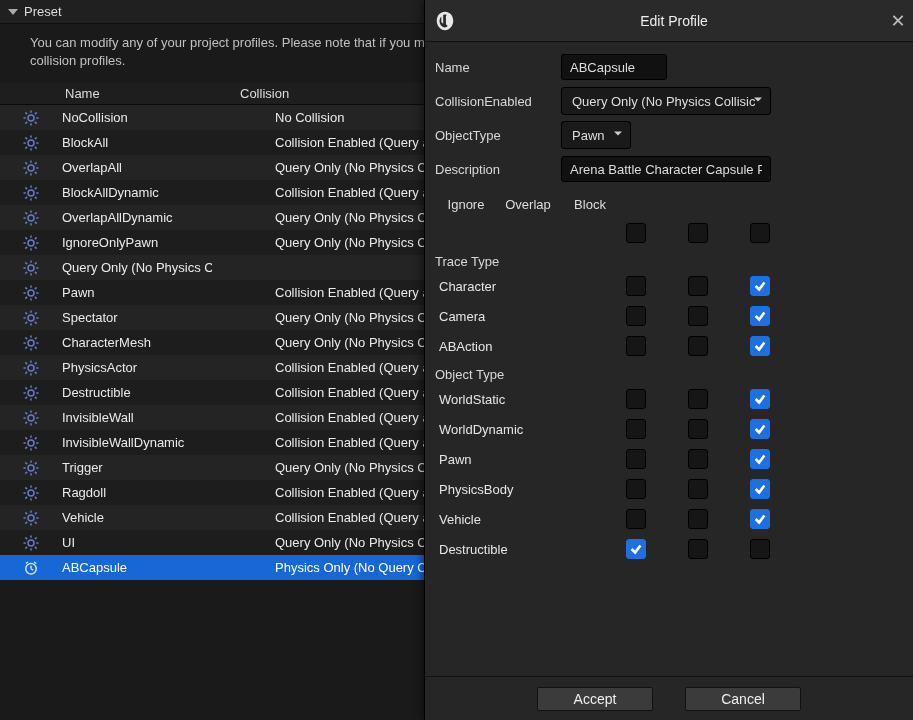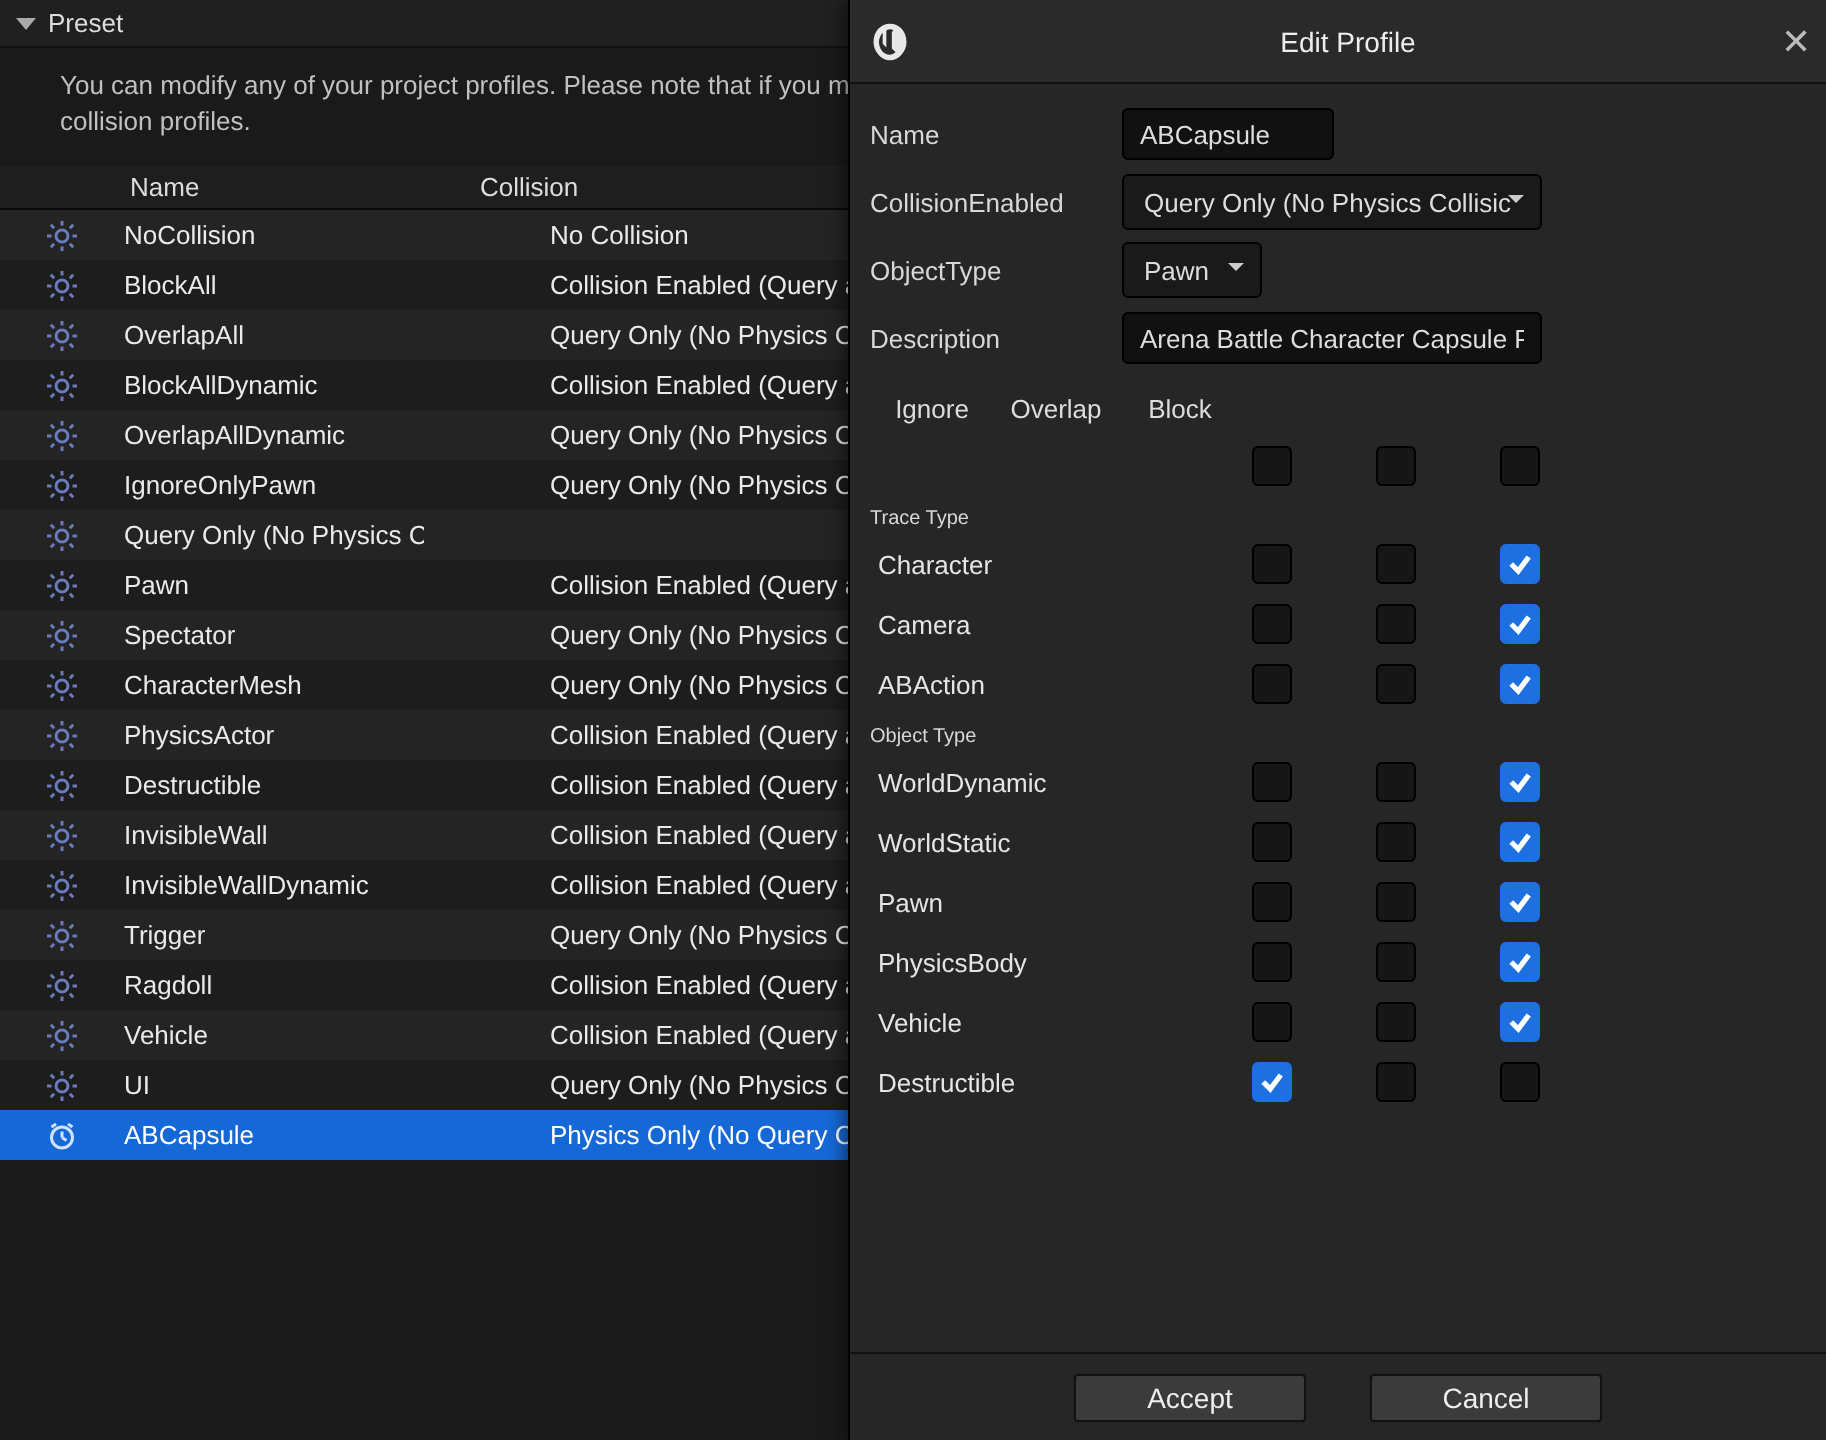--- a/index.html
+++ b/index.html
@@ -49,21 +49,21 @@
 .dropdown .chev svg{ width:12px;height:12px;fill:#ccc;}
 .dd-collision { width:210px; white-space:nowrap; overflow:hidden; }
 .dd-pawn { width:70px; }
 .cr-hdr { display:flex; align-items:center; margin-top:4px; height:28px; }
 .cr-hdr .cr-lab { width:170px; color:#d8d8d8; display:flex; align-items:center; gap:6px;}
 .cr-hdr .col { width:62px; text-align:center; color:#ddd; font-size:13px;}
 .tip-icon svg{width:16px;height:16px;}
 .cb-row { display:flex; align-items:center; height:30px;}
 .cb-row .lab { width:170px; color:#e5e5e5; font-size:13px; padding-left:4px;}
 .cb-row .col { width:62px; display:flex; justify-content:center; }
-.section-lbl { color:#d8d8d8; font-size:10px; padding:6px 0 2px 0;}
+.section-lbl { color:#d8d8d8; font-size:13px; padding:6px 0 2px 0;}
 .cb { width:20px; height:20px; background:#161616; border:1px solid #000; border-radius:3px; display:flex; align-items:center; justify-content:center; cursor:pointer;}
 .cb.checked { background:#1e6fe0; border-color:#1e6fe0;}
 .cb.checked svg { width:14px;height:14px; }
 .cb.checked svg path { stroke:#fff; stroke-width:3; fill:none;}
 .modal-footer { height:44px; display:flex; align-items:center; justify-content:center; gap:32px; border-top:1px solid #111; }
 .btn { width:116px; height:24px; background:#3b3b3b; border:1px solid #111; color:#eee; font-size:14px; border-radius:2px; cursor:pointer;}
 </style>
 </head>
 <body>
 
@@ -563,37 +563,37 @@
                 <path d="M3 8 L7 12 L13 4"></path>
               </svg>
             </span>
           </div>
         </div>
       </div>
 
     <div class="section-lbl">Object Type</div>
     <div id="object-rows">
         <div class="cb-row">
+          <div class="lab">WorldStatic</div>
+          <div class="col">
+            <span class="cb"></span>
+          </div>
+          <div class="col">
+            <span class="cb"></span>
+          </div>
+          <div class="col">
+            <span class="cb checked">
+              <svg viewBox="0 0 16 16">
+                <path d="M3 8 L7 12 L13 4"></path>
+              </svg>
+            </span>
+          </div>
+        </div>
+        <div class="cb-row">
           <div class="lab">WorldDynamic</div>
-          <div class="col">
-            <span class="cb"></span>
-          </div>
-          <div class="col">
-            <span class="cb"></span>
-          </div>
-          <div class="col">
-            <span class="cb checked">
-              <svg viewBox="0 0 16 16">
-                <path d="M3 8 L7 12 L13 4"></path>
-              </svg>
-            </span>
-          </div>
-        </div>
-        <div class="cb-row">
-          <div class="lab">WorldStatic</div>
           <div class="col">
             <span class="cb"></span>
           </div>
           <div class="col">
             <span class="cb"></span>
           </div>
           <div class="col">
             <span class="cb checked">
               <svg viewBox="0 0 16 16">
                 <path d="M3 8 L7 12 L13 4"></path>

